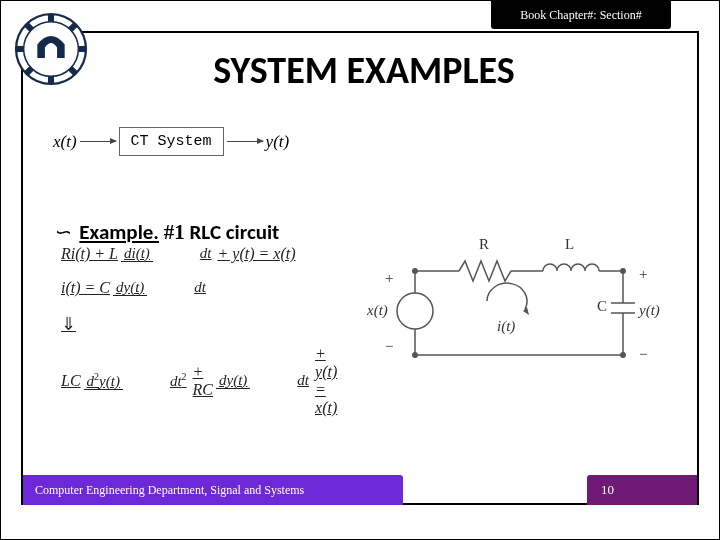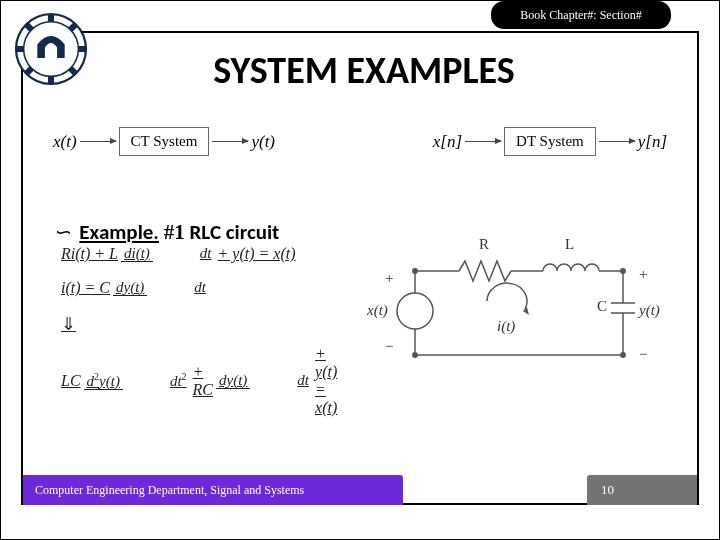--- a/index.html
+++ b/index.html
@@ -26,21 +26,20 @@
     height: 28px;
     background: #000;
     color: #fff;
     font-size: 12px;
     display: flex;
     align-items: center;
     justify-content: center;
     font-family: Georgia, serif;
     border-bottom-left-radius: 3px;
     border-bottom-right-radius: 3px;
-    border-radius: 13px;
   }
   
   .content-frame {
     position: absolute;
     left: 20px;
     right: 20px;
     top: 30px;
     bottom: 34px;
     border: 2px solid #000;
   }
@@ -79,20 +78,21 @@
     font-family: 'Times New Roman', serif;
     font-size: 17px;
     font-style: italic;
   }
   .box {
     border: 1px solid #666;
     padding: 5px 11px;
     font-style: normal;
     font-size: 15px;
     background: #fff;
+    font-family: Liberation Mono, monospace;
   }
   .arrow {
     width: 36px;
     height: 1px;
     background: #444;
     position: relative;
     margin: 0 3px;
   }
   .arrow::after {
     content: '';
@@ -177,21 +177,21 @@
     align-items: center;
     padding-left: 12px;
     border-top-right-radius: 3px;
   }
   .footer-right {
     position: absolute;
     right: 0;
     bottom: -2px;
     width: 110px;
     height: 30px;
-    background: #737373;
+    background: #701a75;
     color: #fff;
     font-size: 13px;
     display: flex;
     align-items: center;
     padding-left: 14px;
     border-top-left-radius: 3px;
   }
 </style>
 </head>
 <body>
@@ -232,27 +232,20 @@
 
     <div class="title">SYSTEM EXAMPLES</div>
 
     <div class="systems-row">
       <div class="sys-block">
         <span>x(t)</span>
         <span class="arrow"></span>
         <span class="box">CT System</span>
         <span class="arrow"></span>
         <span>y(t)</span>
-      </div>
-      <div class="sys-block">
-        <span>x[n]</span>
-        <span class="arrow"></span>
-        <span class="box">DT System</span>
-        <span class="arrow"></span>
-        <span>y[n]</span>
       </div>
     </div>
 
     <div class="example-heading">
       <span class="bullet">∽</span>
       <span class="ex-label">Example.</span>
       <span class="mathnum">#1</span>
       <span>RLC circuit</span>
     </div>
 

